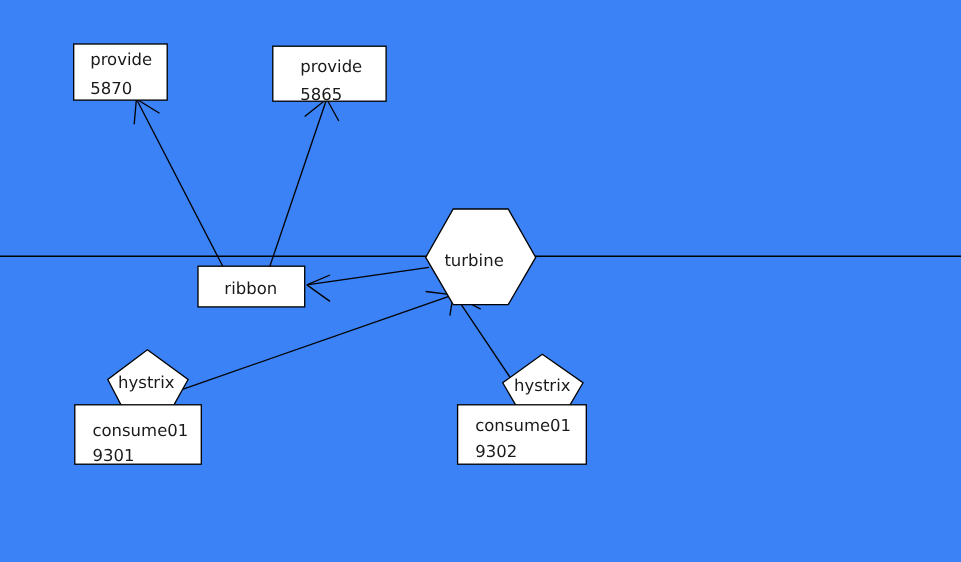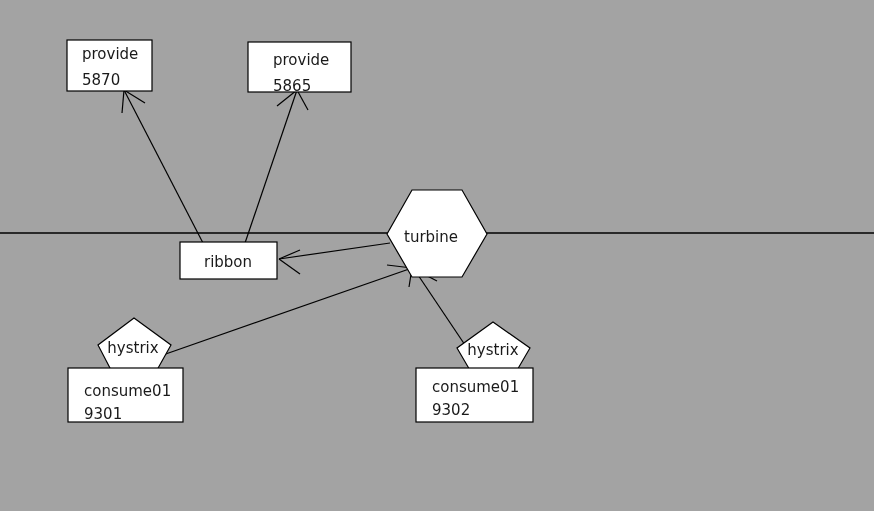--- a/index.html
+++ b/index.html
@@ -7,21 +7,21 @@
     padding: 0;
     background: #ffffff;
   }
   body {
     font-family: "DejaVu Sans", sans-serif;
   }
   #canvas {
     position: relative;
     width: 874px;
     height: 511px;
-    background: #a3a3a3;
+    background: #3b82f6;
     overflow: hidden;
     text-decoration: underline;
   }
   #diagram-svg {
     position: absolute;
     left: 0;
     top: 0;
     width: 874px;
     height: 511px;
   }

